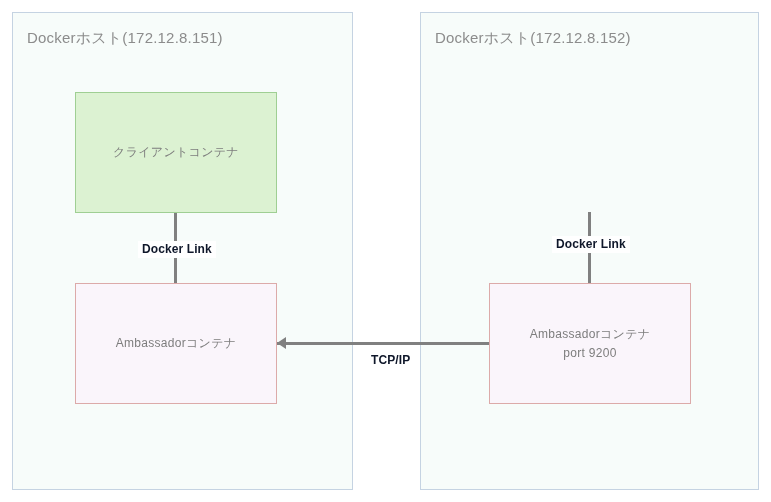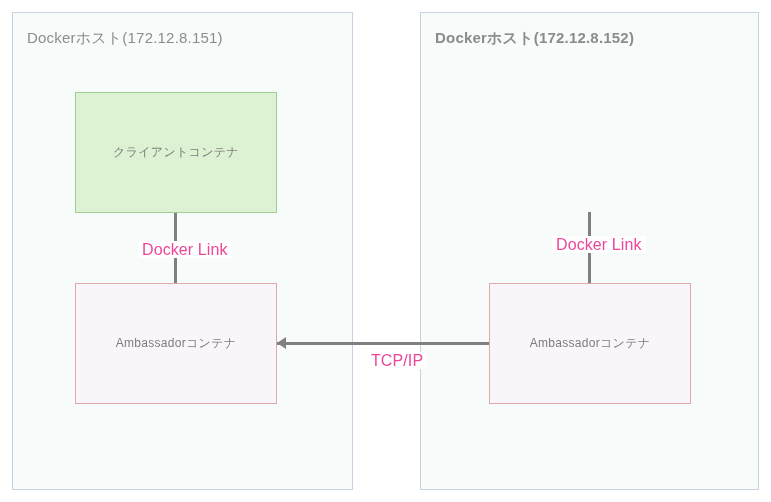--- a/index.html
+++ b/index.html
@@ -19,21 +19,21 @@
   }
 
   
   .host-panel {
     position: absolute;
     box-sizing: border-box;
     background: #f7fcfa;
     border: 1px solid #c5d3e2;
   }
   #host-left  { left: 12px;  top: 12px; width: 341px; height: 478px; }
-  #host-right { left: 420px; top: 12px; width: 339px; height: 478px; font-weight: bold; }
+  #host-right { left: 420px; top: 12px; width: 339px; height: 478px; }
 
   .host-title {
     position: absolute;
     left: 14px;
     top: 16px;
     font-size: 15px;
     color: #8c8c8c;
     letter-spacing: 0.2px;
     white-space: nowrap;
   }
@@ -95,26 +95,27 @@
     height: 0;
     border-top: 6px solid transparent;
     border-bottom: 6px solid transparent;
     border-right: 9px solid #808080;
   }
 
   
   .edge-label {
     position: absolute;
     background: #ffffff;
-    font-size: 16px;
-    color: #ec4899;
+    font-size: 12px;
+    color: #0f172a;
     line-height: 15px;
     padding: 1px 4px;
     white-space: nowrap;
     letter-spacing: 0.1px;
+    font-weight: bold;
   }
   #label-link-left  { left: 138px; top: 241px; }
   #label-link-right { left: 552px; top: 236px; }
   #label-tcpip      { left: 367px; top: 352px; }
 </style>
 </head>
 <body>
 
 <div id="canvas">
 
@@ -137,20 +138,21 @@
   </div>
 
 
   <div class="node node-amb" id="node-amb-left">
     <span>Ambassadorコンテナ</span>
   </div>
 
   <div class="node node-amb" id="node-amb-right">
     <div>
       <div>Ambassadorコンテナ</div>
+      <div>port 9200</div>
     </div>
   </div>
 
   <div class="edge-label" id="label-link-left">Docker Link</div>
 
   <div class="edge-label" id="label-link-right">Docker Link</div>
 
   <div class="edge-label" id="label-tcpip">TCP/IP</div>
 
 </div>

